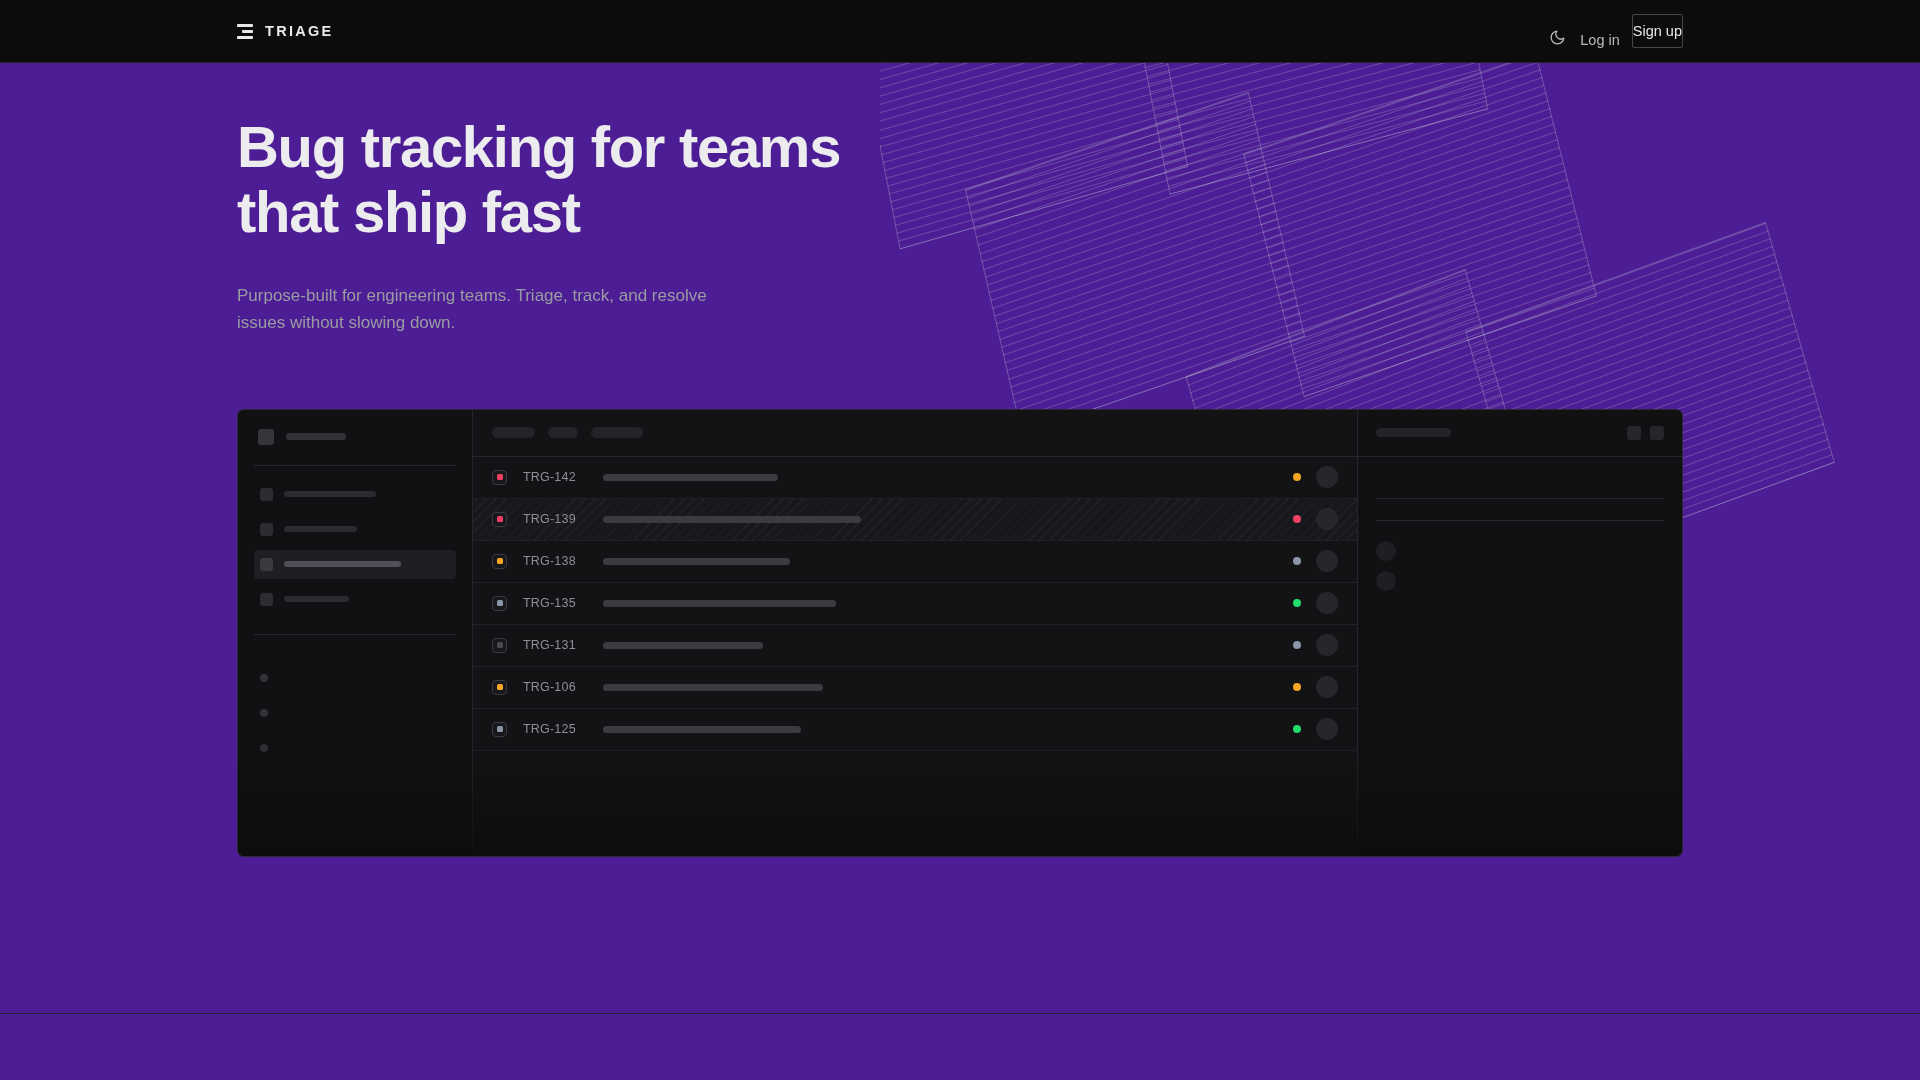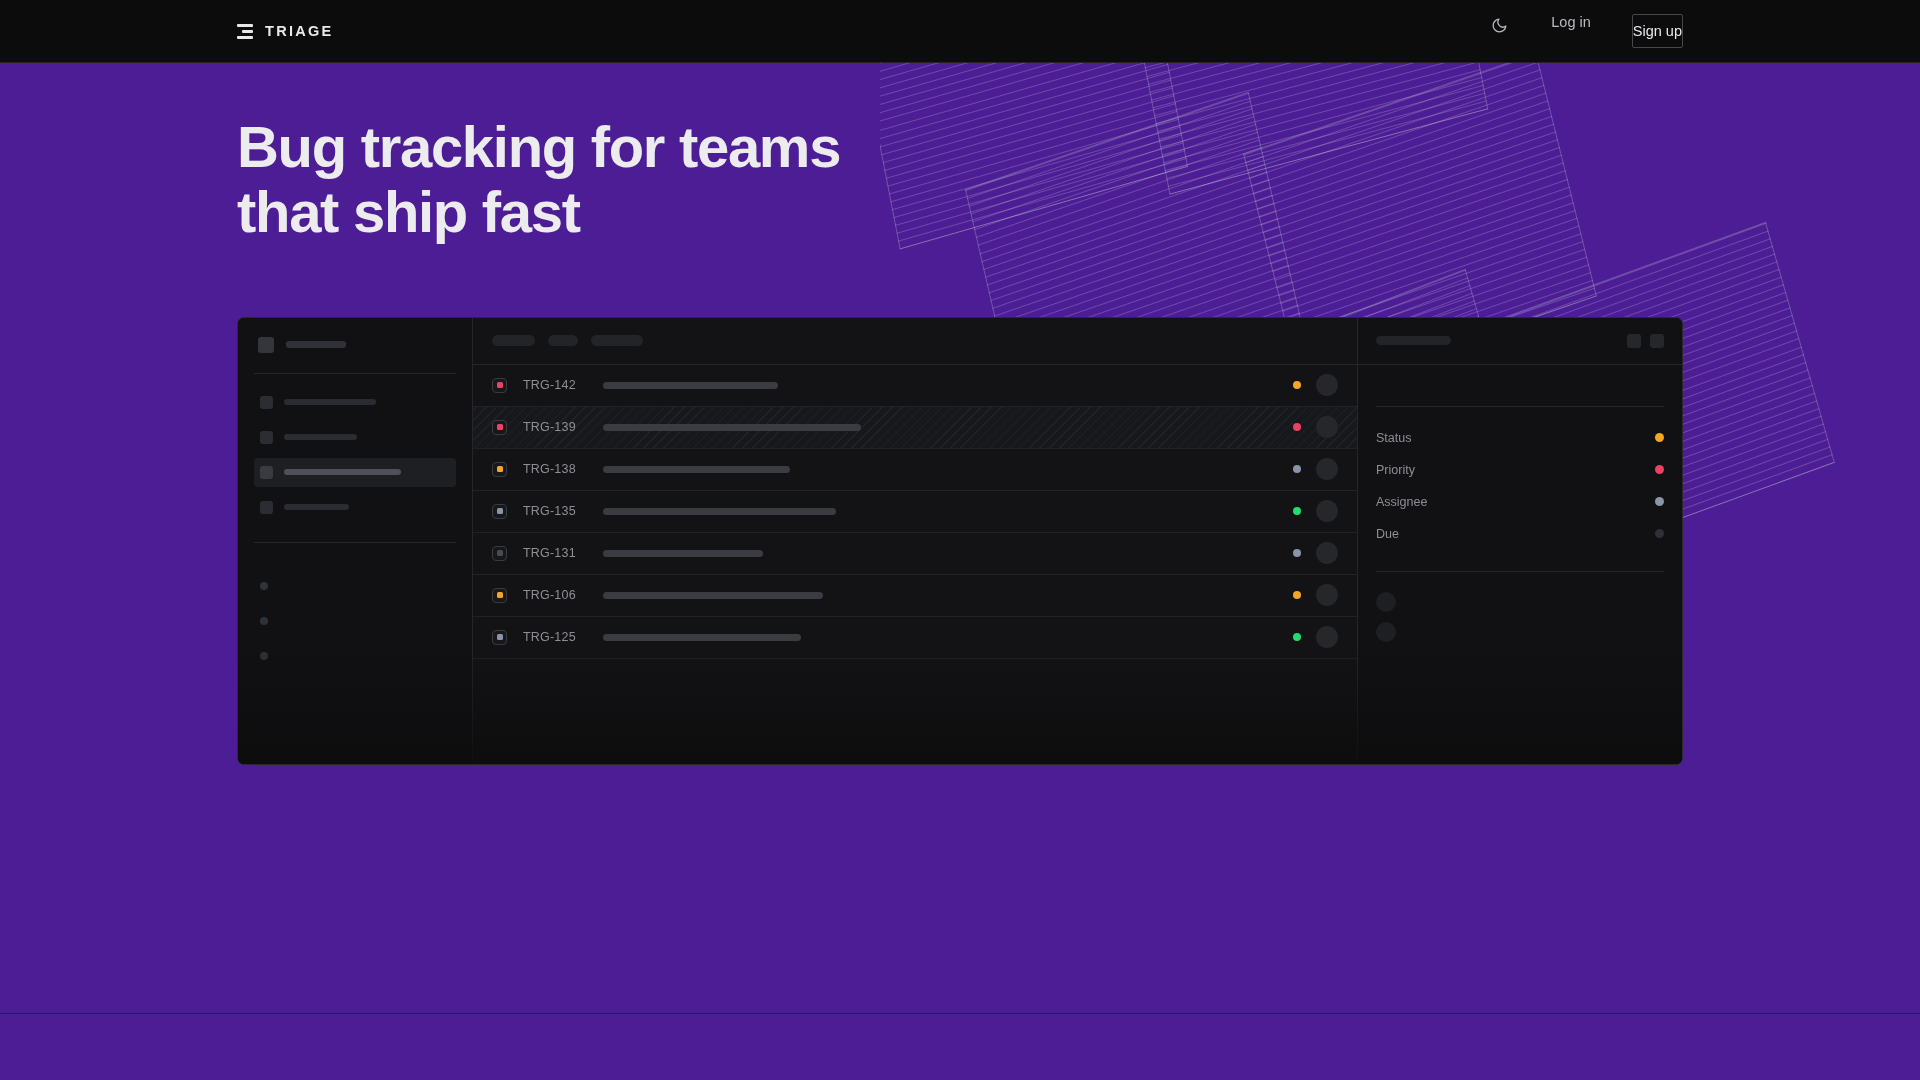--- a/index.html
+++ b/index.html
@@ -46,21 +46,21 @@
   }
   .brand { display:flex; align-items:center; gap:12px; }
   .brand-mark { display:flex; flex-direction:column; gap:3px; width:16px; }
   .brand-mark i { display:block; height:3px; background:#e8e8ea; border-radius:1px; }
   .brand-mark i:nth-child(1){ width:16px; }
   .brand-mark i:nth-child(2){ width:11px; margin-left:5px; }
   .brand-mark i:nth-child(3){ width:16px; }
   .brand-name {
     font-size:14.5px; font-weight:bold; letter-spacing:2.3px; color:#e9e9eb;
   }
-  .nav-right { margin-left:auto; display:flex; align-items:flex-start; gap:41px; }
+  .nav-right { margin-left:auto; display:flex; align-items:flex-end; gap:12px; }
   .theme-toggle {
     width:22px; height:22px; display:flex; align-items:center; justify-content:center;
   }
   .login-link { font-size:14.5px; color:#b9bbc0; }
   .signup-btn {
     font-size:14.5px; color:#e9e9eb; border:1px solid #46474d;
     padding:8px 0; background:transparent; border-radius:2px;
   }
 
   
@@ -231,20 +231,21 @@
       <a class="login-link">Log in</a>
       <button class="signup-btn">Sign up</button>
     </nav>
   </header>
 
   <section class="hero">
     <h1>
       <span>Bug tracking for teams</span><br>
       <span>that ship fast</span>
     </h1>
+    <p>Purpose-built for engineering teams. Triage, track, and resolve issues without slowing down.</p>
   </section>
 
   <section class="app-card">
 
     <aside class="mock-sidebar">
       <div class="ws-head">
         <span class="ws-square"></span>
         <span class="ws-bar"></span>
       </div>
       <div class="mock-div"></div>
@@ -374,38 +375,20 @@
         <span class="hbtns">
           <span class="hbtn"></span>
           <span class="hbtn"></span>
         </span>
       </div>
       <div class="detail-body">
         <span class="d-title"></span>
         <span class="d-line1"></span>
         <span class="d-line2"></span>
         <div class="d-div"></div>
-        <div id="detail-props">
-            <div class="prop-row">
-              <span class="prop-label">Status</span>
-              <span class="prop-dot" style="background: rgb(245, 166, 35);"></span>
-            </div>
-            <div class="prop-row">
-              <span class="prop-label">Priority</span>
-              <span class="prop-dot" style="background: rgb(239, 63, 99);"></span>
-            </div>
-            <div class="prop-row">
-              <span class="prop-label">Assignee</span>
-              <span class="prop-dot" style="background: rgb(139, 149, 168);"></span>
-            </div>
-            <div class="prop-row">
-              <span class="prop-label">Due</span>
-              <span class="prop-dot" style="background: rgb(48, 49, 54);"></span>
-            </div>
-          </div>
         <div class="d-div"></div>
         <span class="act-label"></span>
         <div id="detail-activity">
             <div class="act-row">
               <span class="act-av"></span>
             </div>
             <div class="act-row">
               <span class="act-av"></span>
             </div>
           </div>

